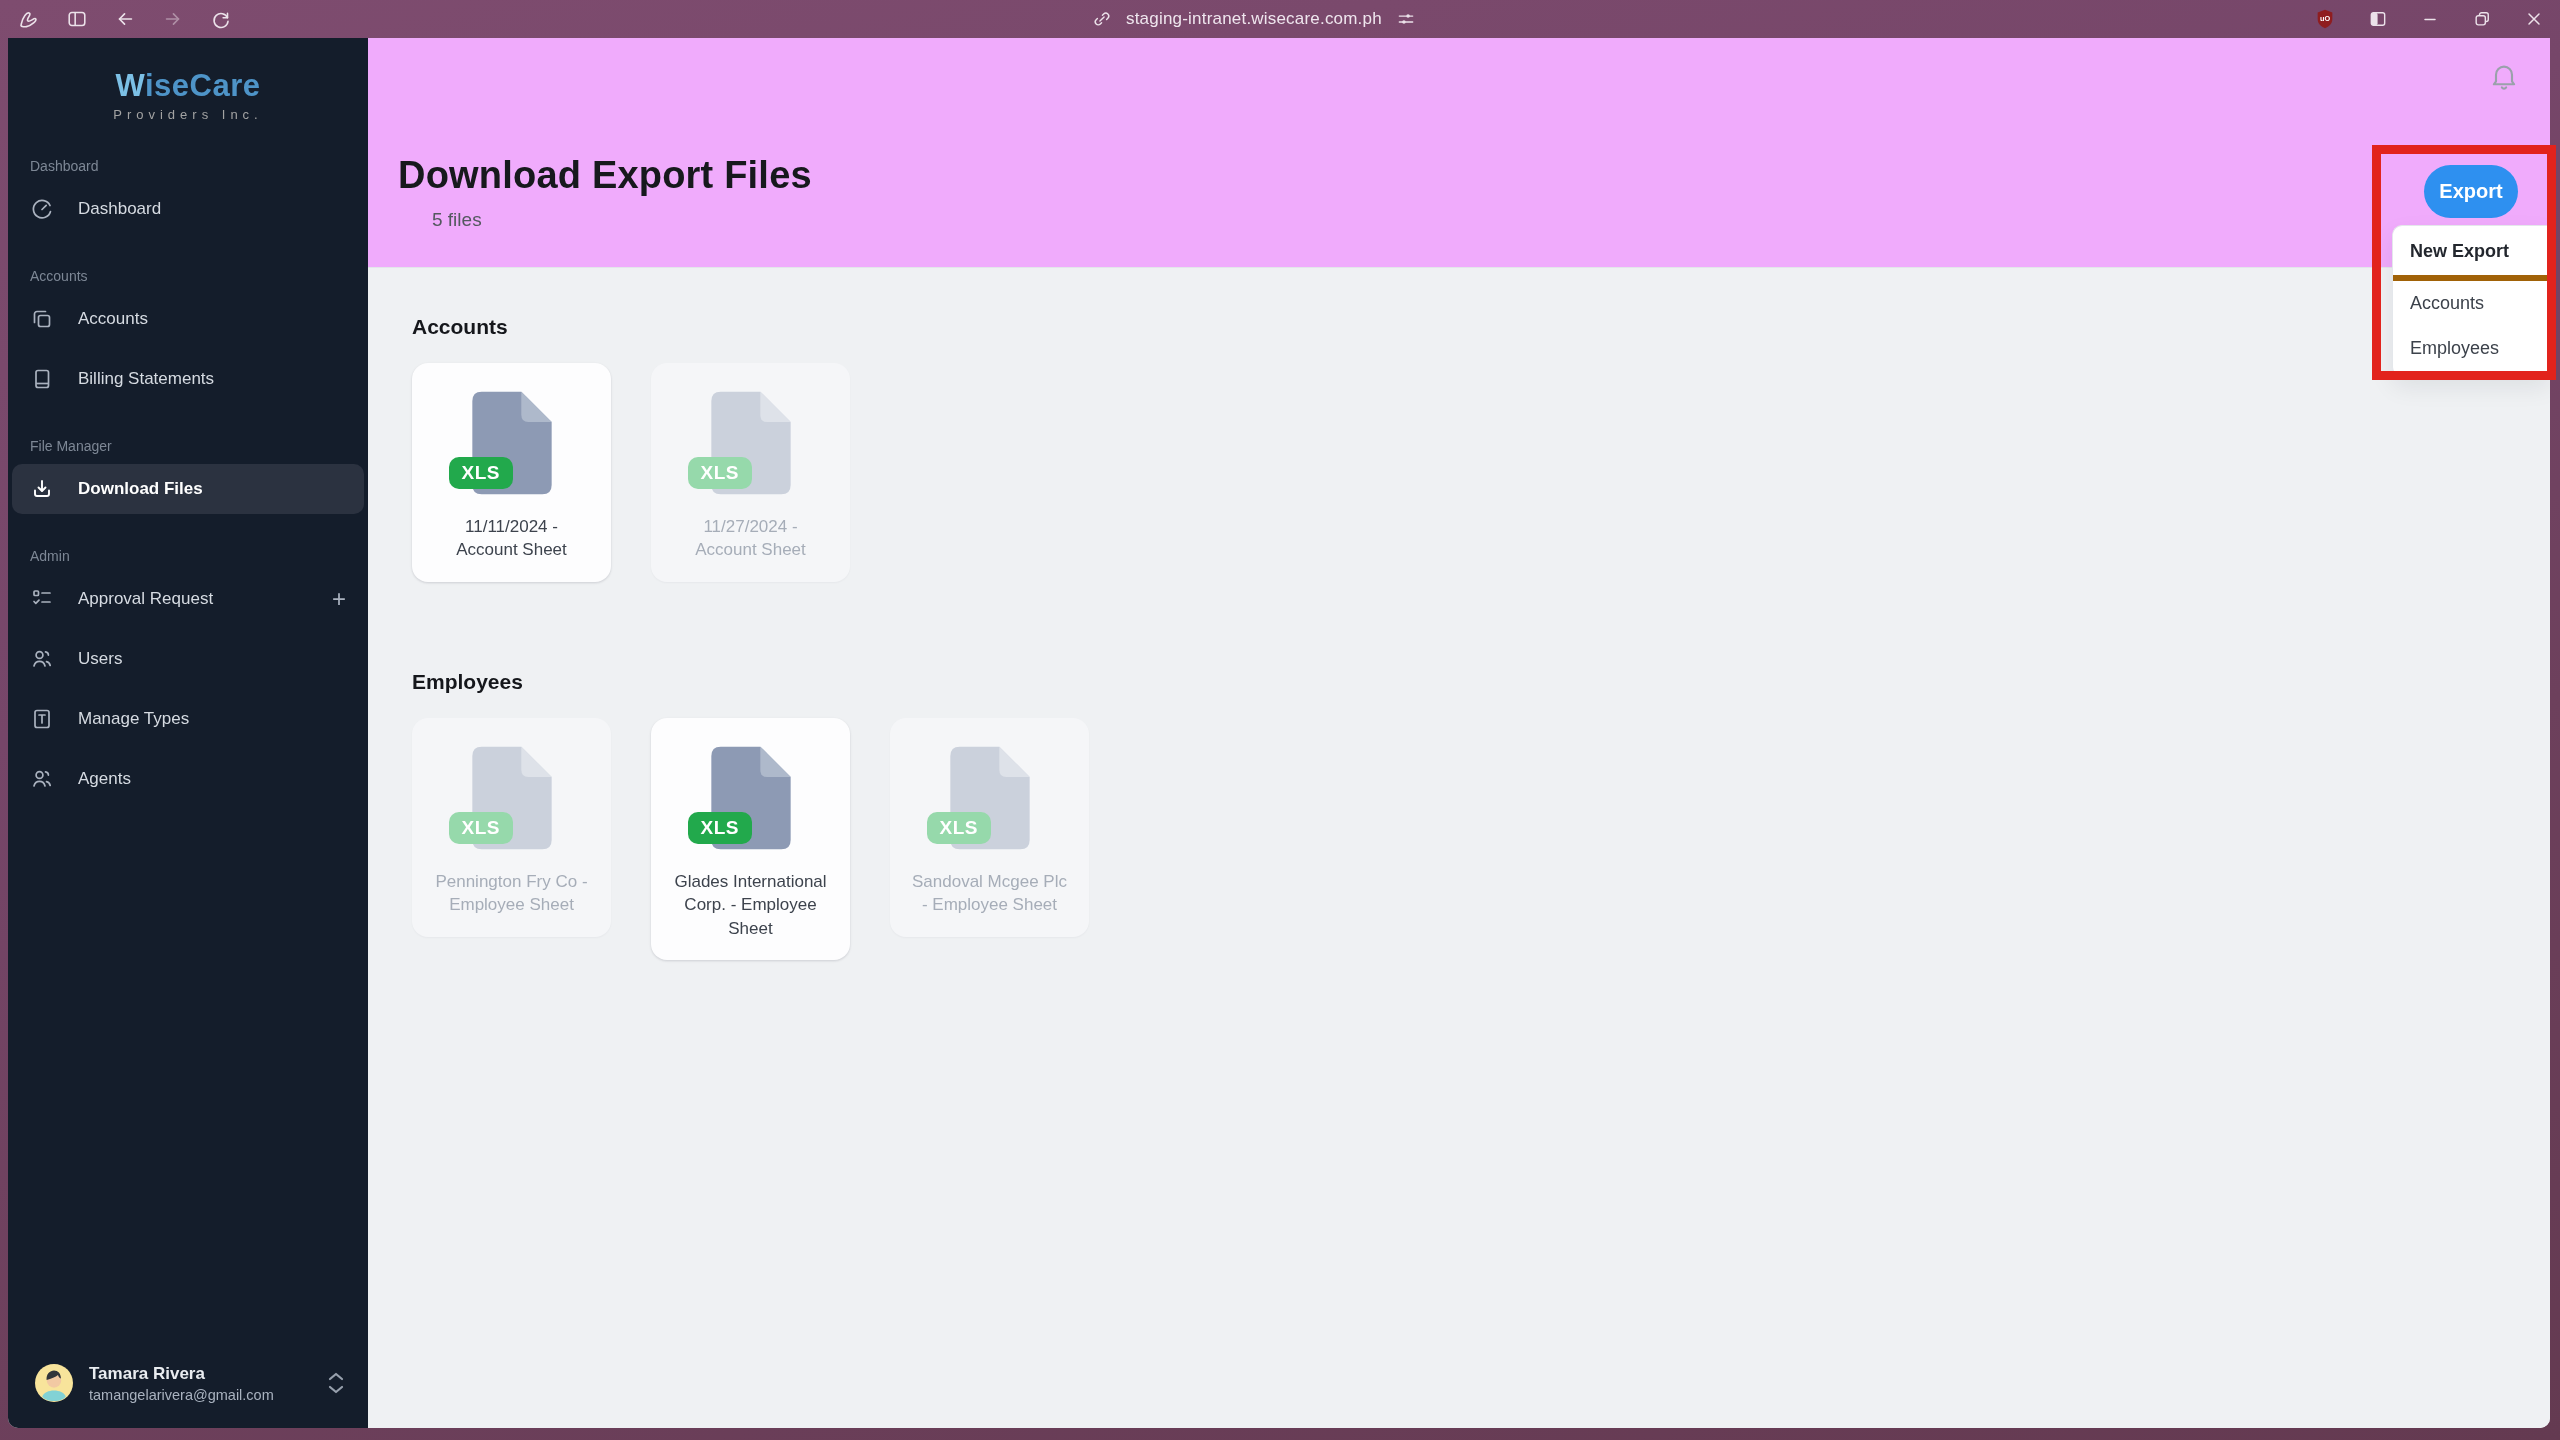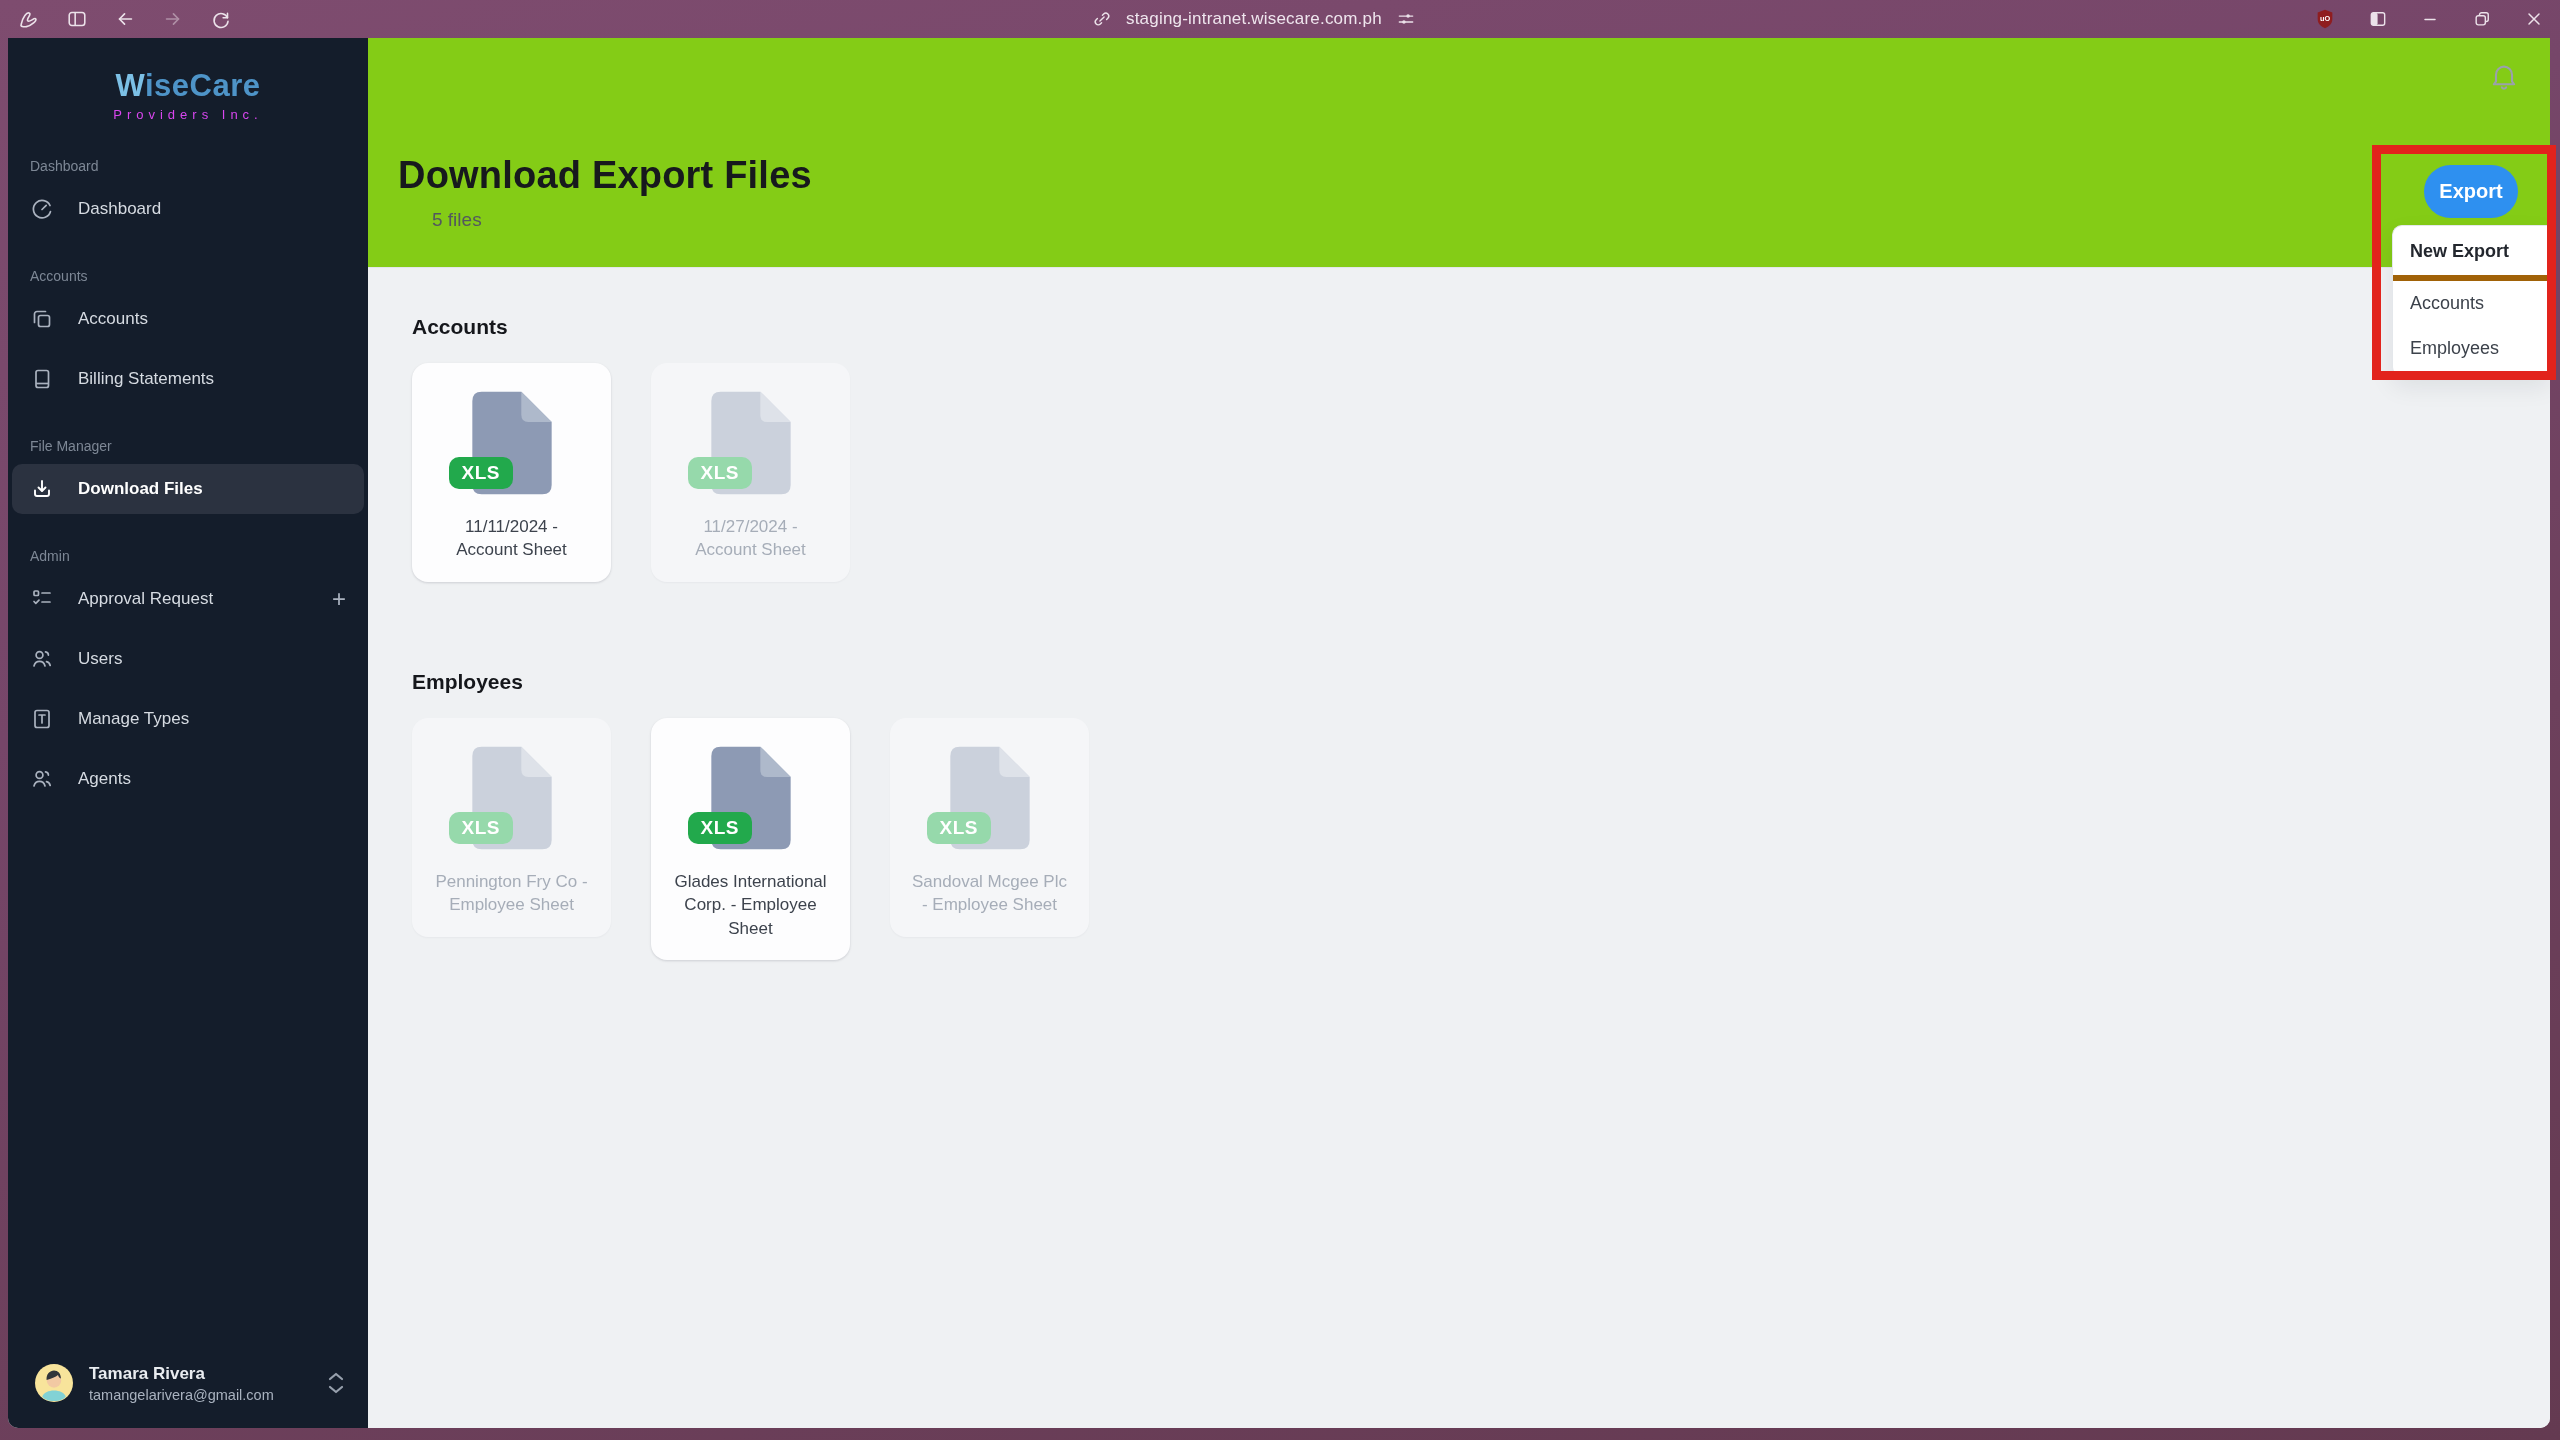--- a/index.html
+++ b/index.html
@@ -24,39 +24,39 @@
   .window {
     position:absolute; left:8px; top:38px; width:2542px; height:1390px;
     border-radius:0 0 10px 10px; overflow:hidden; display:flex; background:#eff1f3;
   }
 
   
   .sidebar { width:360px; min-width:360px; background:#141d2b; display:flex; flex-direction:column; }
   .logo { margin-top:30px; text-align:center; }
   .logo-title { font-size:31px; font-weight:700; color:#4e94c8; letter-spacing:.5px; }
   .logo-title .w { color:#7cc0e6; }
-  .logo-sub { font-size:13px; color:#d946ef; letter-spacing:5px; margin-top:3px;text-align:center; }
+  .logo-sub { font-size:13px; color:#a3a3a3; letter-spacing:5px; margin-top:3px;text-align:center; }
   .nav { padding:0 4px; margin-top:14px; }
   .section-label { color:#7d8795; font-size:14px; margin:34px 18px 10px; }
   .nav .section-label:first-child { margin-top:22px; }
   .item { display:flex; align-items:center; gap:24px; height:50px; padding:0 18px;
           color:#d6dbe2; font-size:17px; border-radius:10px; margin-bottom:10px; cursor:pointer; }
   .item .ic { color:#aab2bf; }
   .item.active { background:#2b3240; color:#ffffff; font-weight:700; }
   .item.active .ic { color:#ffffff; }
   .item .plus { margin-left:auto; color:#aab2bf; font-size:24px; font-weight:400; line-height:1; }
   .user { margin-top:auto; display:flex; align-items:center; gap:15px; padding:16px 22px 24px 26px; }
   .user-txt { line-height:1.25; }
   .user-name { font-size:17px; font-weight:700; color:#e9ecf0; }
   .user-email { font-size:14.5px; color:#a9b2bf; margin-top:2px; }
   .user .chevrons { margin-left:auto; color:#97a0ad; }
 
   
   .main { position:relative; flex:1; background:#eff1f3; }
-  .mheader { position:absolute; top:0; left:0; right:0; height:230px; background:#84cc16; border-bottom:1px solid #e3e6ea; }
+  .mheader { position:absolute; top:0; left:0; right:0; height:230px; background:#f0abfc; border-bottom:1px solid #e3e6ea; }
   .bell { position:absolute; right:30px; top:22px; color:#9aa1ab; cursor:pointer; }
   .page-title { position:absolute; left:30px; top:116px; font-size:38px; font-weight:800; color:#17191d; letter-spacing:.2px; }
   .page-sub { position:absolute; left:32px; top:171px; font-size:19px; color:#53585f;margin-left:32px; }
   .export-btn { position:absolute; right:32px; top:127px; width:94px; height:53px; border:none; border-radius:27px;
                 background:#2e90f0; color:#ffffff; font-size:20px; font-weight:600; cursor:pointer;
                 display:flex; align-items:center; justify-content:center; font-family:inherit; }
 
   .body-area { position:absolute; top:231px; left:0; right:0; bottom:0; padding:46px 44px; }
   .fsection + .fsection { margin-top:88px; }
   .fsection-title { font-size:21px; font-weight:600; color:#15171b; }

